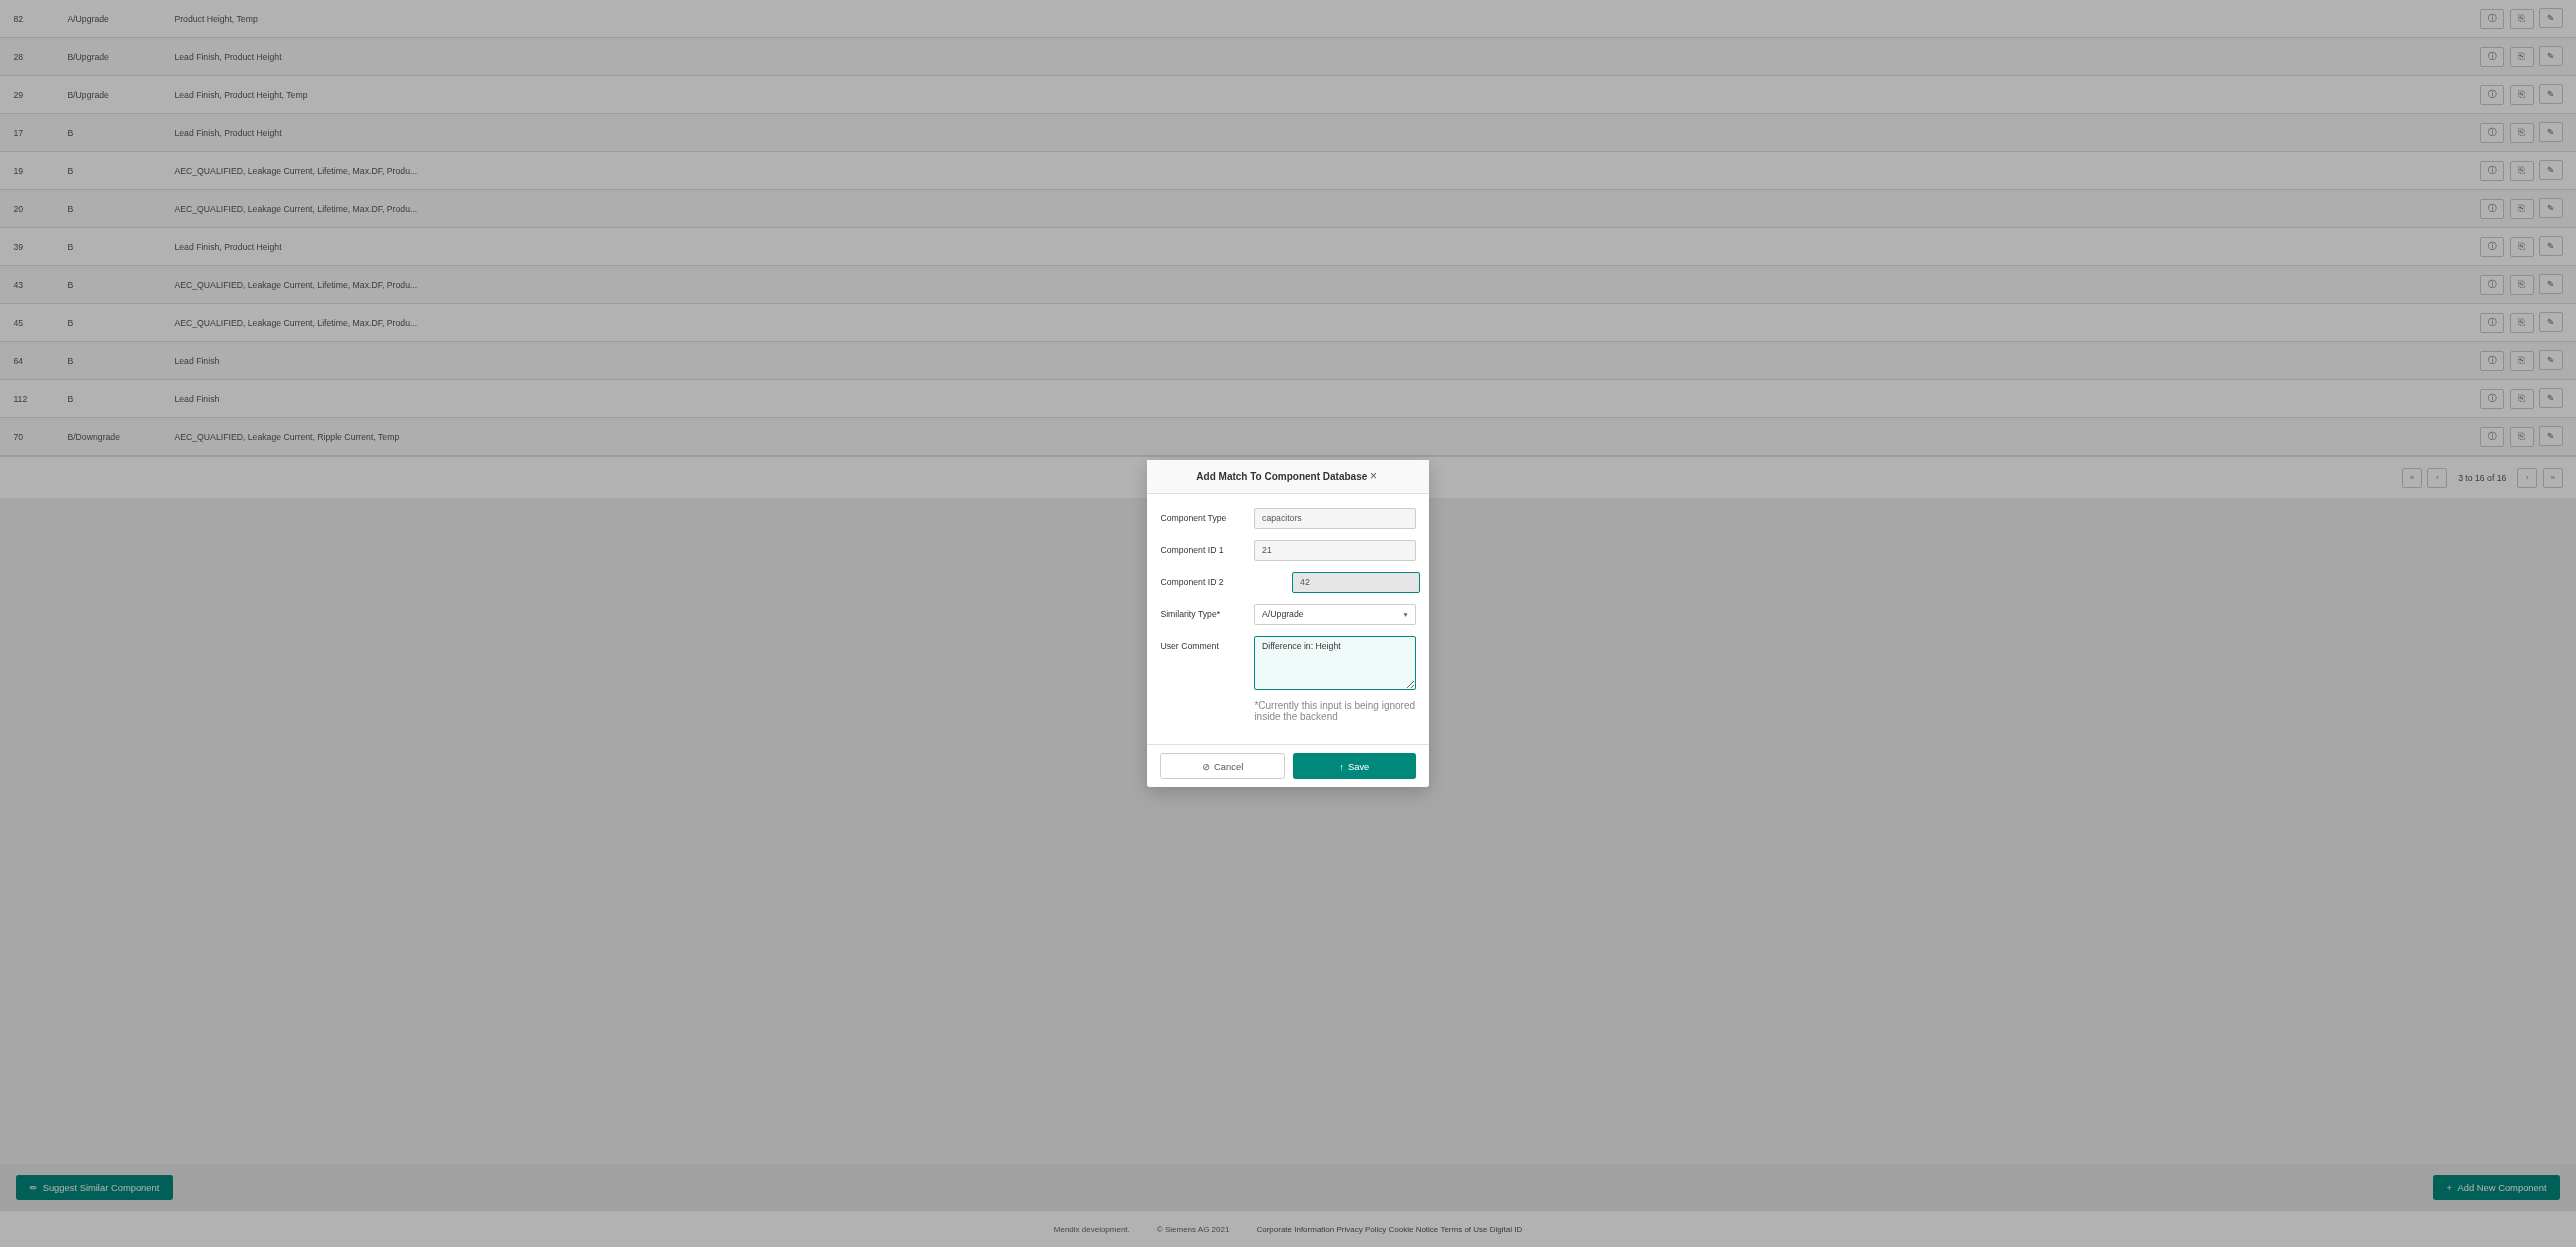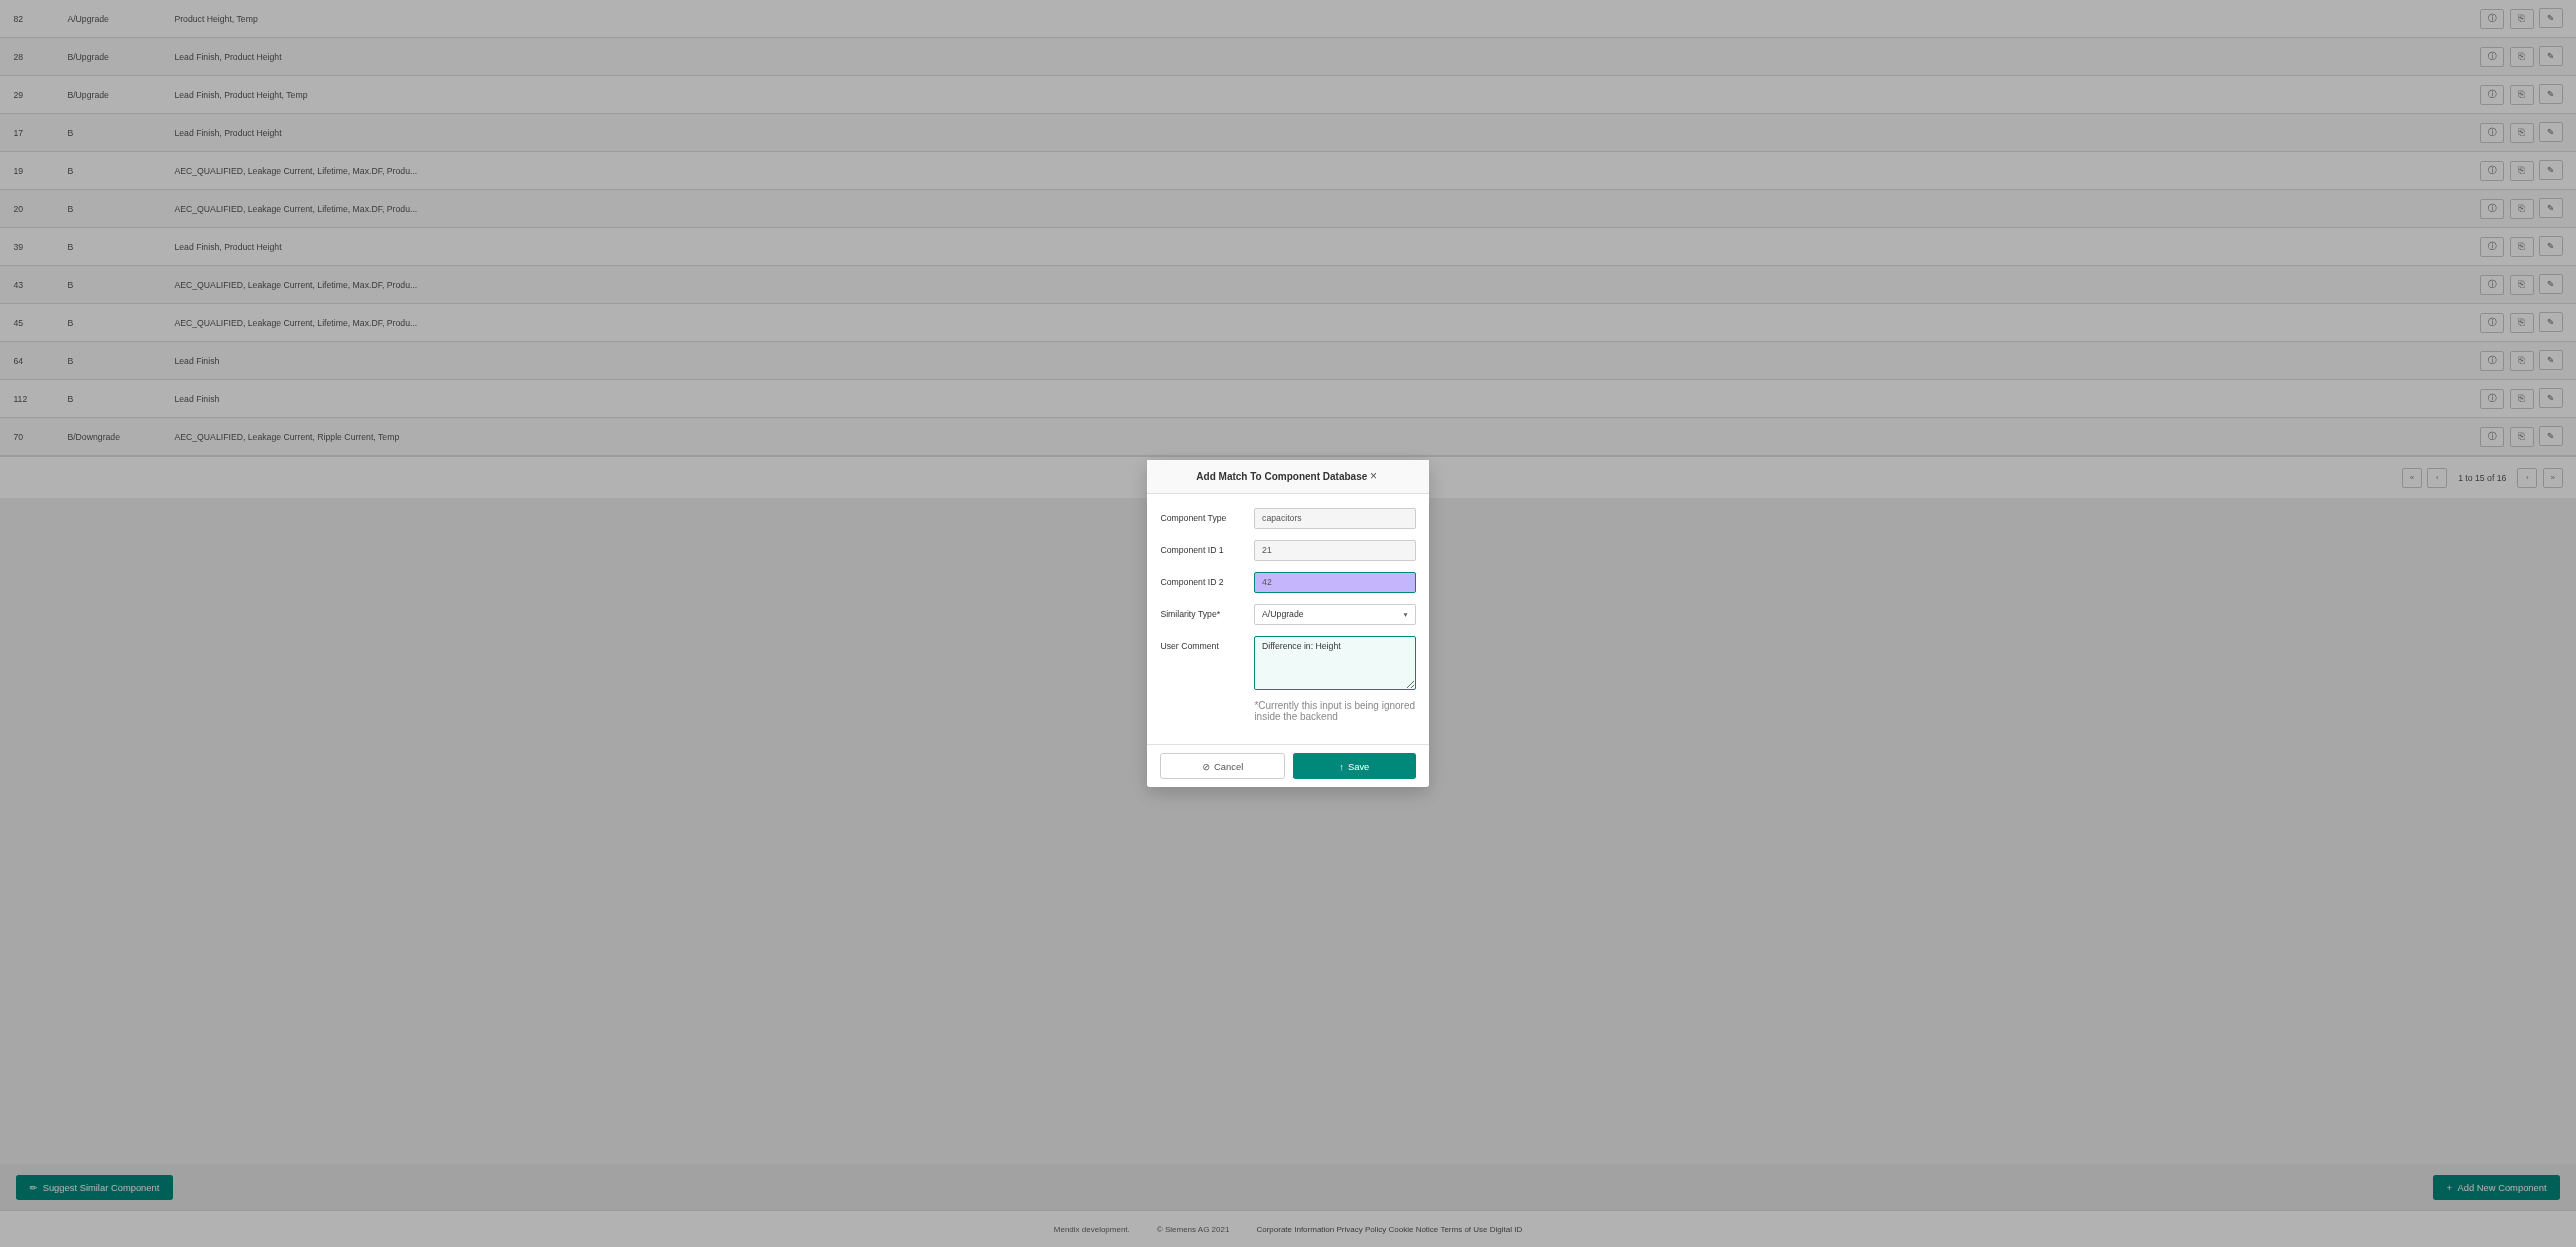--- a/index.html
+++ b/index.html
@@ -237,22 +237,23 @@
       flex: 1;
       padding: 4.7px 6.7px;
       border: 0.7px solid #ccc;
       border-radius: 2px;
       font-size: 8.7px;
       color: #555;
       background: #f5f5f5;
     }
 
     .form-control-white {
-      background: #c4b5fd;
+      background: #e5e5e5;
       border-color: #00897b;
+      margin-left: 38px;
     }
 
     .select-wrapper {
       flex: 1;
       position: relative;
     }
 
     .select-wrapper select {
       width: 100%;
       padding: 4.7px 20px 4.7px 6.7px;
@@ -463,21 +464,21 @@
         <button class="icon-btn" title="Copy">⎘</button>
         <button class="icon-btn" title="Edit">✎</button>
       </td>
     </tr>
           </tbody>
       </table>
 
       <div class="pagination-row">
         <button class="page-nav-btn">«</button>
         <button class="page-nav-btn">‹</button>
-        <span class="page-info">1 to 15 of 16</span>
+        <span class="page-info">3 to 16 of 16</span>
         <button class="page-nav-btn">›</button>
         <button class="page-nav-btn">»</button>
       </div>
     </div>
   </div>
 
   <div class="bottom-bar">
     <button class="suggest-btn">
       <span>✏</span>
       <span>Suggest Similar Component</span>

